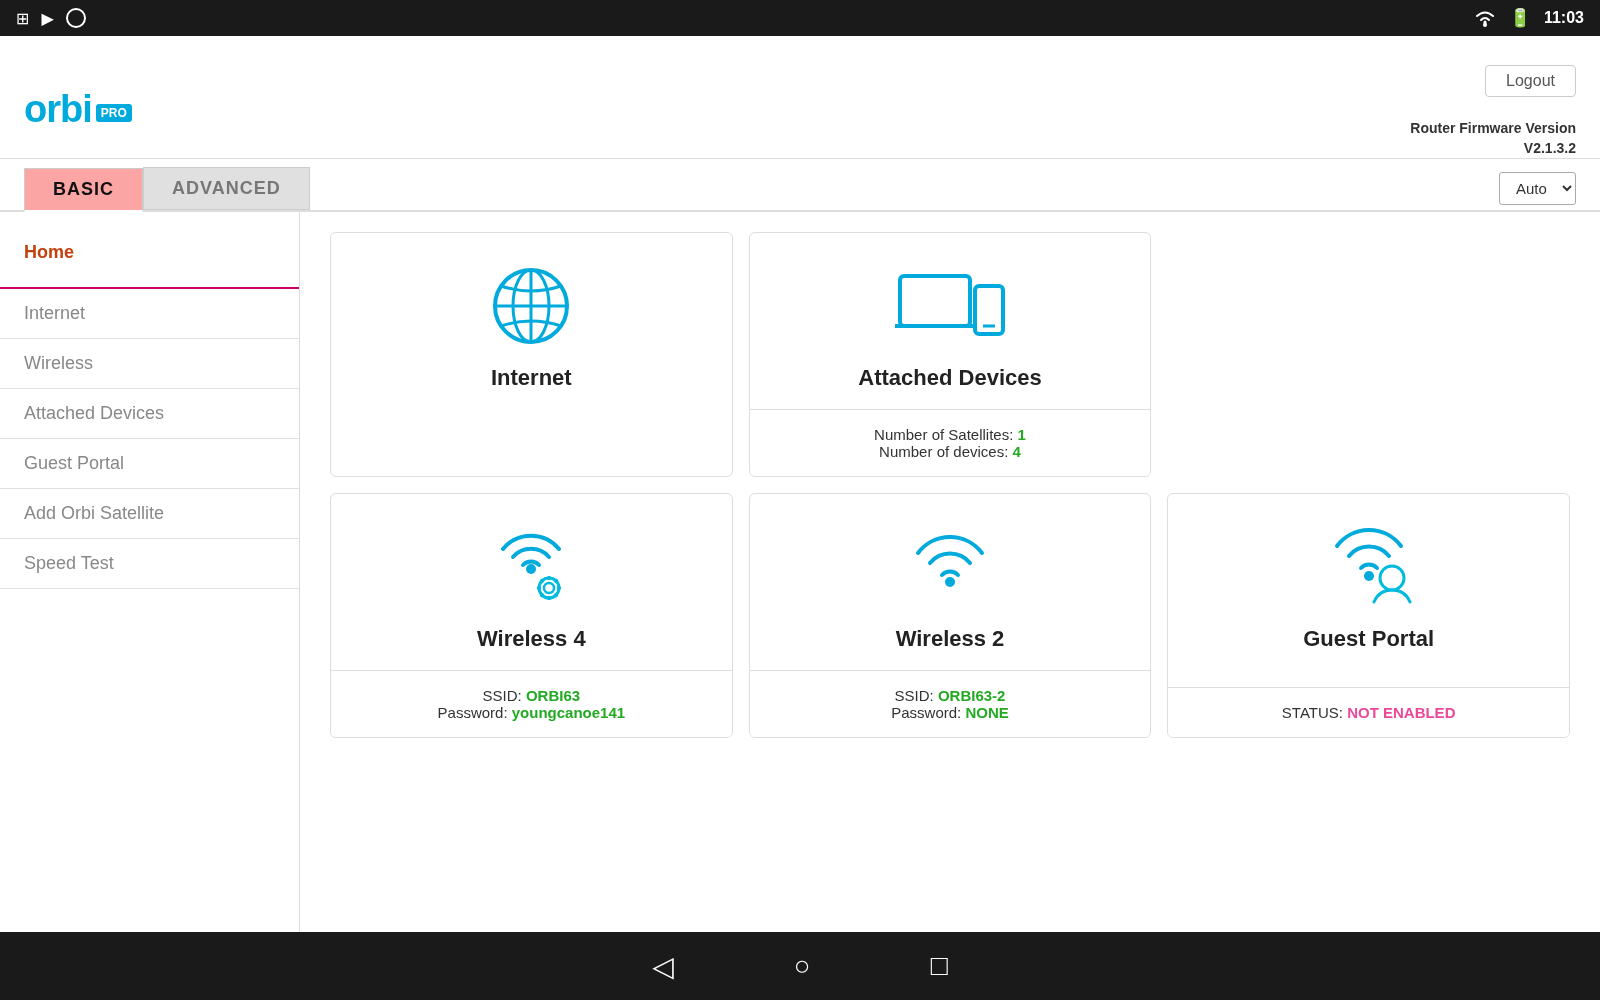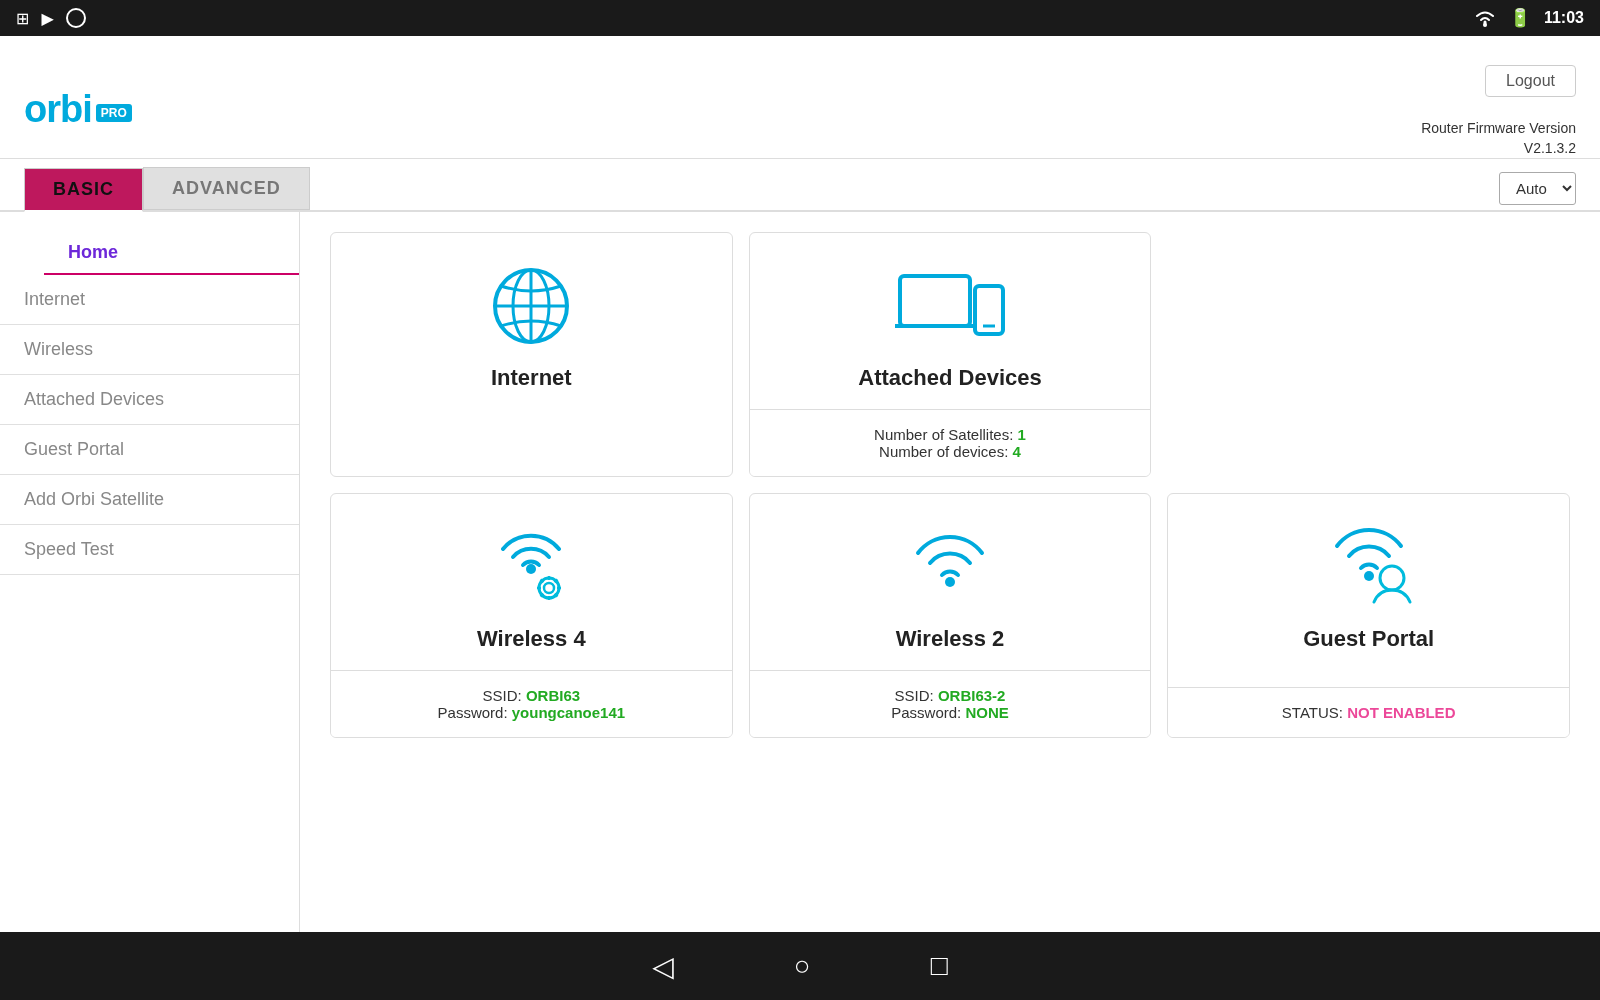--- a/index.html
+++ b/index.html
@@ -46,21 +46,21 @@
     .logout-btn {
       background: white;
       border: 1px solid #ccc;
       padding: 6px 20px;
       font-size: 16px;
       color: #555;
       cursor: pointer;
       border-radius: 4px;
       margin-bottom: 22px;
     }
-    .firmware-info { font-size: 14px; color: #333; line-height: 1.4; }
+    .firmware-info { font-size: 14px; color: #333; line-height: 1.4; font-weight: bold; }
 
     
     .tabs {
       display: flex;
       align-items: center;
       padding: 0 24px;
       gap: 0;
       border-bottom: 2px solid #ddd;
       margin-top: 8px;
     }
@@ -68,21 +68,21 @@
       padding: 10px 28px;
       font-size: 18px;
       font-weight: bold;
       cursor: pointer;
       border: 1px solid #ccc;
       background: white;
       color: #333;
       letter-spacing: 1px;
     }
     .tab.active {
-      background: #be185d;
+      background: #fca5a5;
       border-bottom: 2px solid white;
       margin-bottom: -2px;
       color: #111;
     }
     .tab:not(.active) { background: #e0e0e0; color: #777; }
     .auto-select {
       margin-left: auto;
       padding: 6px 12px;
       font-size: 15px;
       border: 1px solid #aaa;
@@ -107,25 +107,24 @@
       flex-shrink: 0;
     }
     .sidebar-item {
       padding: 14px 24px;
       font-size: 18px;
       color: #888;
       cursor: pointer;
       border-bottom: 1px solid #e0e0e0;
     }
     .sidebar-item:first-child {
-      color: #6d28d9;
+      color: #c2410c;
       font-weight: bold;
       border-bottom: 2px solid #cc0066;
-      padding-bottom: 10px;
-      margin-left: 44px;
+      padding-bottom: 24px;
     }
     .sidebar-item:first-child::after { content: ''; display: block; }
 
     
     .dashboard {
       flex: 1;
       padding: 20px 30px;
       display: grid;
       grid-template-columns: repeat(3, 1fr);
       grid-template-rows: auto auto;

